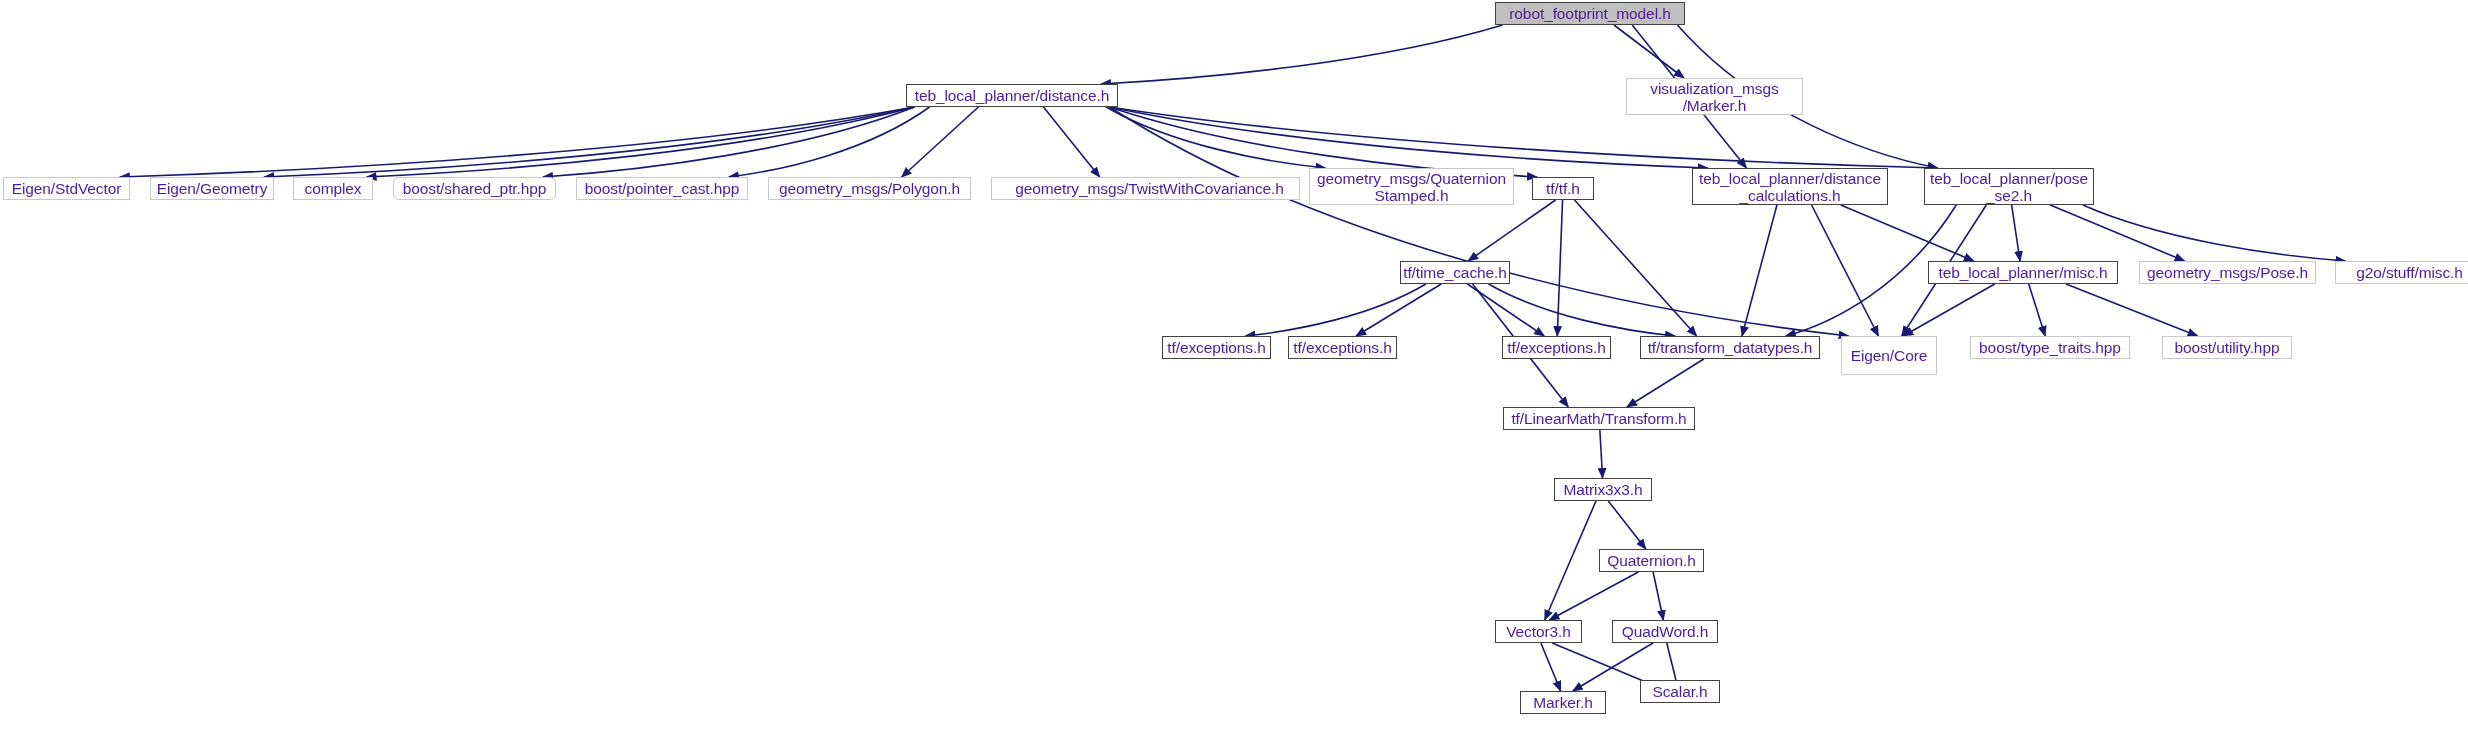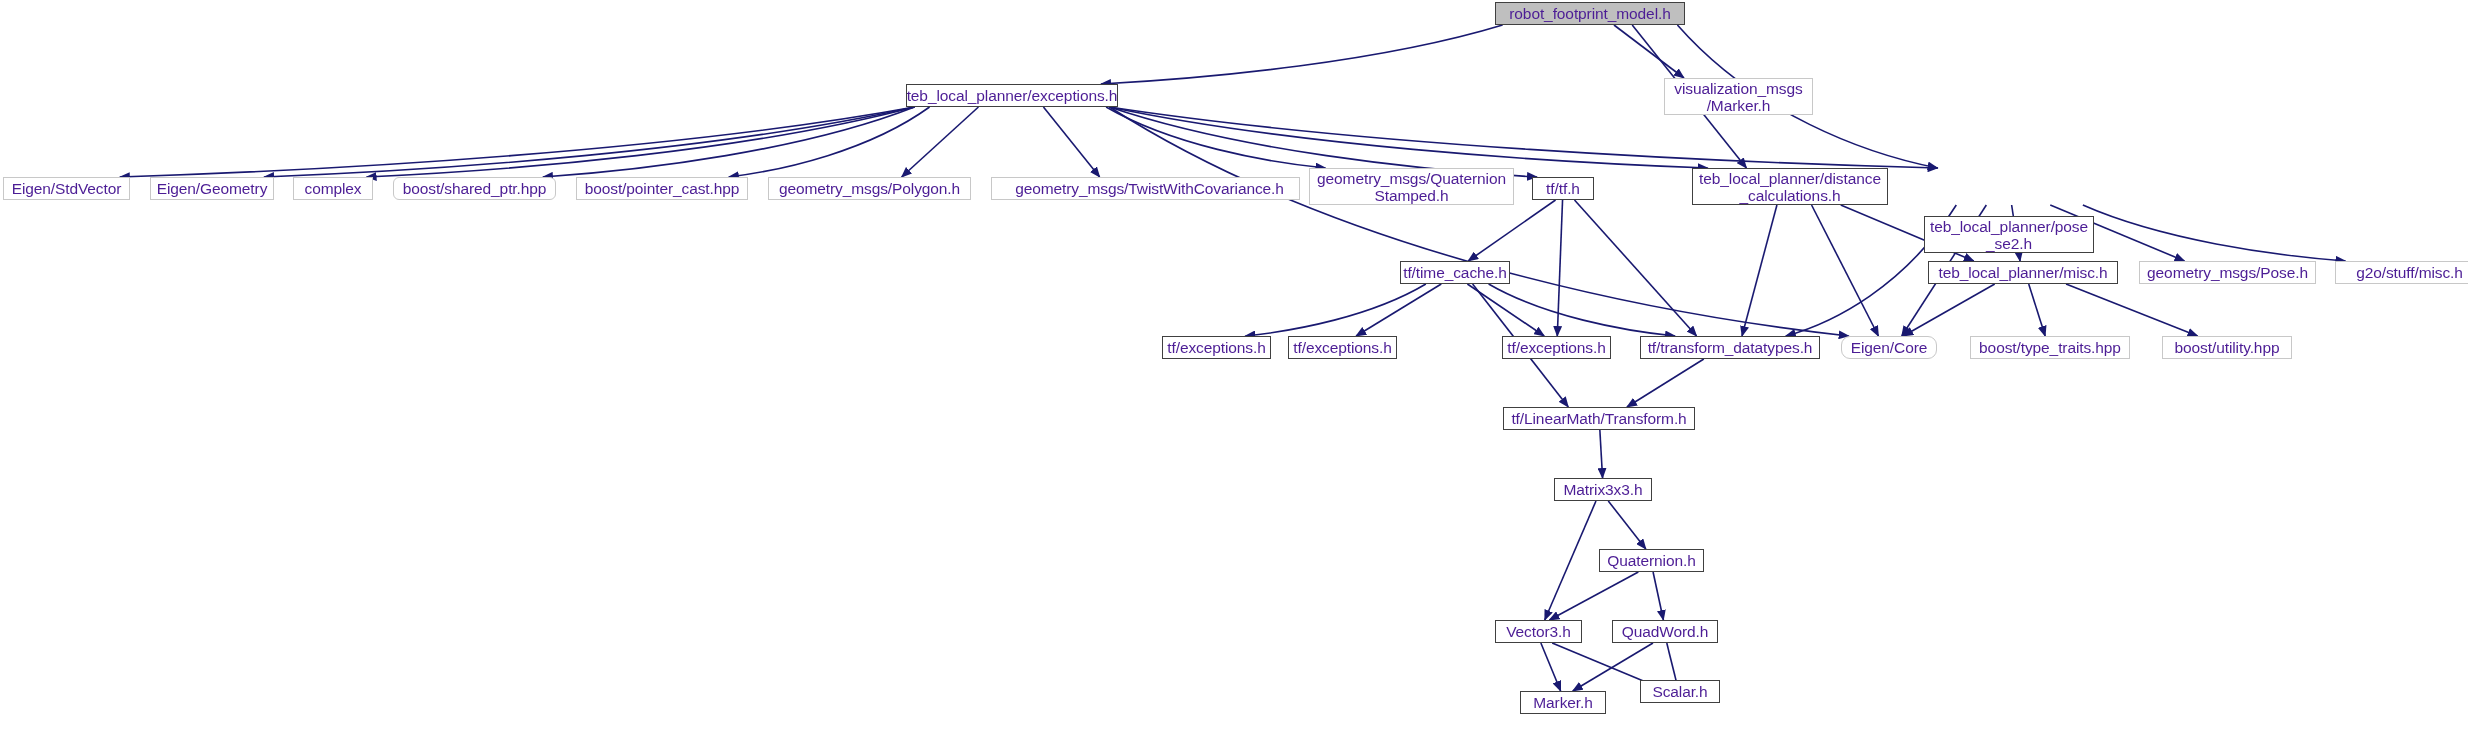--- a/index.html
+++ b/index.html
@@ -77,46 +77,46 @@
         <path d="M1638.3166666666666,572 L1549.4233333333334,620" fill="none" stroke="#191970" stroke-width="1.6" marker-end="url(#ah)"></path>
         <path d="M1653.075,572 L1663.41,620" fill="none" stroke="#191970" stroke-width="1.6" marker-end="url(#ah)"></path>
         <path d="M1540.8683333333333,643 L1560.658888888889,691" fill="none" stroke="#191970" stroke-width="1.6" marker-end="url(#ah)"></path>
         <path d="M1552.1783333333333,643 L1667.4222222222222,691" fill="none" stroke="#191970" stroke-width="1.6" marker-end="url(#ah)"></path>
         <path d="M1652.9866666666667,643 L1572.7466666666667,691" fill="none" stroke="#191970" stroke-width="1.6" marker-end="url(#ah)"></path>
         <path d="M1666.7666666666667,643 L1678.6666666666667,691" fill="none" stroke="#191970" stroke-width="1.6" marker-end="url(#ah)"></path>
       </g>
   </svg>
   <div id="nodes">
       <div class="node root" style="left: 1495px; top: 2px; width: 190px; height: 23px;">robot_footprint_model.h</div>
-      <div class="node" style="left: 1626px; top: 78px; width: 149px; height: 37px; margin-left: 38px;">visualization_msgs
+      <div class="node" style="left: 1626px; top: 78px; width: 177px; height: 37px;">visualization_msgs
 /Marker.h</div>
-      <div class="node strong" style="left: 906px; top: 84px; width: 212px; height: 23px;">teb_local_planner/exceptions.h</div>
+      <div class="node strong" style="left: 906px; top: 84px; width: 212px; height: 23px;">teb_local_planner/distance.h</div>
       <div class="node" style="left: 3px; top: 177px; width: 127px; height: 23px;">Eigen/StdVector</div>
       <div class="node" style="left: 150px; top: 177px; width: 124px; height: 23px;">Eigen/Geometry</div>
       <div class="node" style="left: 293px; top: 177px; width: 80px; height: 23px;">complex</div>
       <div class="node" style="left: 393px; top: 177px; width: 163px; height: 23px; border-radius: 6px;">boost/shared_ptr.hpp</div>
       <div class="node" style="left: 576px; top: 177px; width: 172px; height: 23px;">boost/pointer_cast.hpp</div>
       <div class="node" style="left: 768px; top: 177px; width: 203px; height: 23px;">geometry_msgs/Polygon.h</div>
       <div class="node" style="left: 991px; top: 177px; width: 309px; height: 23px; padding-left: 8px;">geometry_msgs/TwistWithCovariance.h</div>
       <div class="node" style="left: 1309px; top: 168px; width: 205px; height: 37px;">geometry_msgs/Quaternion
 Stamped.h</div>
       <div class="node strong" style="left: 1532px; top: 177px; width: 62px; height: 23px;">tf/tf.h</div>
       <div class="node strong" style="left: 1692px; top: 168px; width: 196px; height: 37px;">teb_local_planner/distance
 _calculations.h</div>
-      <div class="node strong" style="left: 1924px; top: 168px; width: 170px; height: 37px; margin-top: 48px;">teb_local_planner/pose
+      <div class="node strong" style="left: 1924px; top: 168px; width: 170px; height: 37px;">teb_local_planner/pose
 _se2.h</div>
       <div class="node strong" style="left: 1400px; top: 261px; width: 110px; height: 23px;">tf/time_cache.h</div>
       <div class="node strong" style="left: 1928px; top: 261px; width: 190px; height: 23px;">teb_local_planner/misc.h</div>
       <div class="node" style="left: 2139px; top: 261px; width: 177px; height: 23px;">geometry_msgs/Pose.h</div>
       <div class="node" style="left: 2335px; top: 261px; width: 141px; height: 23px; padding-left: 8px;">g2o/stuff/misc.h</div>
       <div class="node strong" style="left: 1162px; top: 336px; width: 109px; height: 23px;">tf/exceptions.h</div>
       <div class="node strong" style="left: 1288px; top: 336px; width: 109px; height: 23px;">tf/exceptions.h</div>
       <div class="node strong" style="left: 1502px; top: 336px; width: 109px; height: 23px;">tf/exceptions.h</div>
       <div class="node strong" style="left: 1640px; top: 336px; width: 180px; height: 23px;">tf/transform_datatypes.h</div>
-      <div class="node" style="left: 1841px; top: 336px; width: 96px; height: 23px; border-radius: 9px;">Eigen/Core</div>
+      <div class="node" style="left: 1841px; top: 336px; width: 96px; height: 39px;">Eigen/Core</div>
       <div class="node" style="left: 1970px; top: 336px; width: 160px; height: 23px;">boost/type_traits.hpp</div>
       <div class="node" style="left: 2162px; top: 336px; width: 130px; height: 23px;">boost/utility.hpp</div>
       <div class="node strong" style="left: 1503px; top: 407px; width: 192px; height: 23px; text-align: right;">tf/LinearMath/Transform.h</div>
       <div class="node strong" style="left: 1554px; top: 478px; width: 98px; height: 23px;">Matrix3x3.h</div>
       <div class="node strong" style="left: 1599px; top: 549px; width: 105px; height: 23px;">Quaternion.h</div>
       <div class="node strong" style="left: 1495px; top: 620px; width: 87px; height: 23px;">Vector3.h</div>
       <div class="node strong" style="left: 1612px; top: 620px; width: 106px; height: 23px;">QuadWord.h</div>
       <div class="node strong" style="left: 1520px; top: 691px; width: 86px; height: 23px;">Marker.h</div>
       <div class="node strong" style="left: 1640px; top: 680px; width: 80px; height: 23px;">Scalar.h</div>
     </div>

